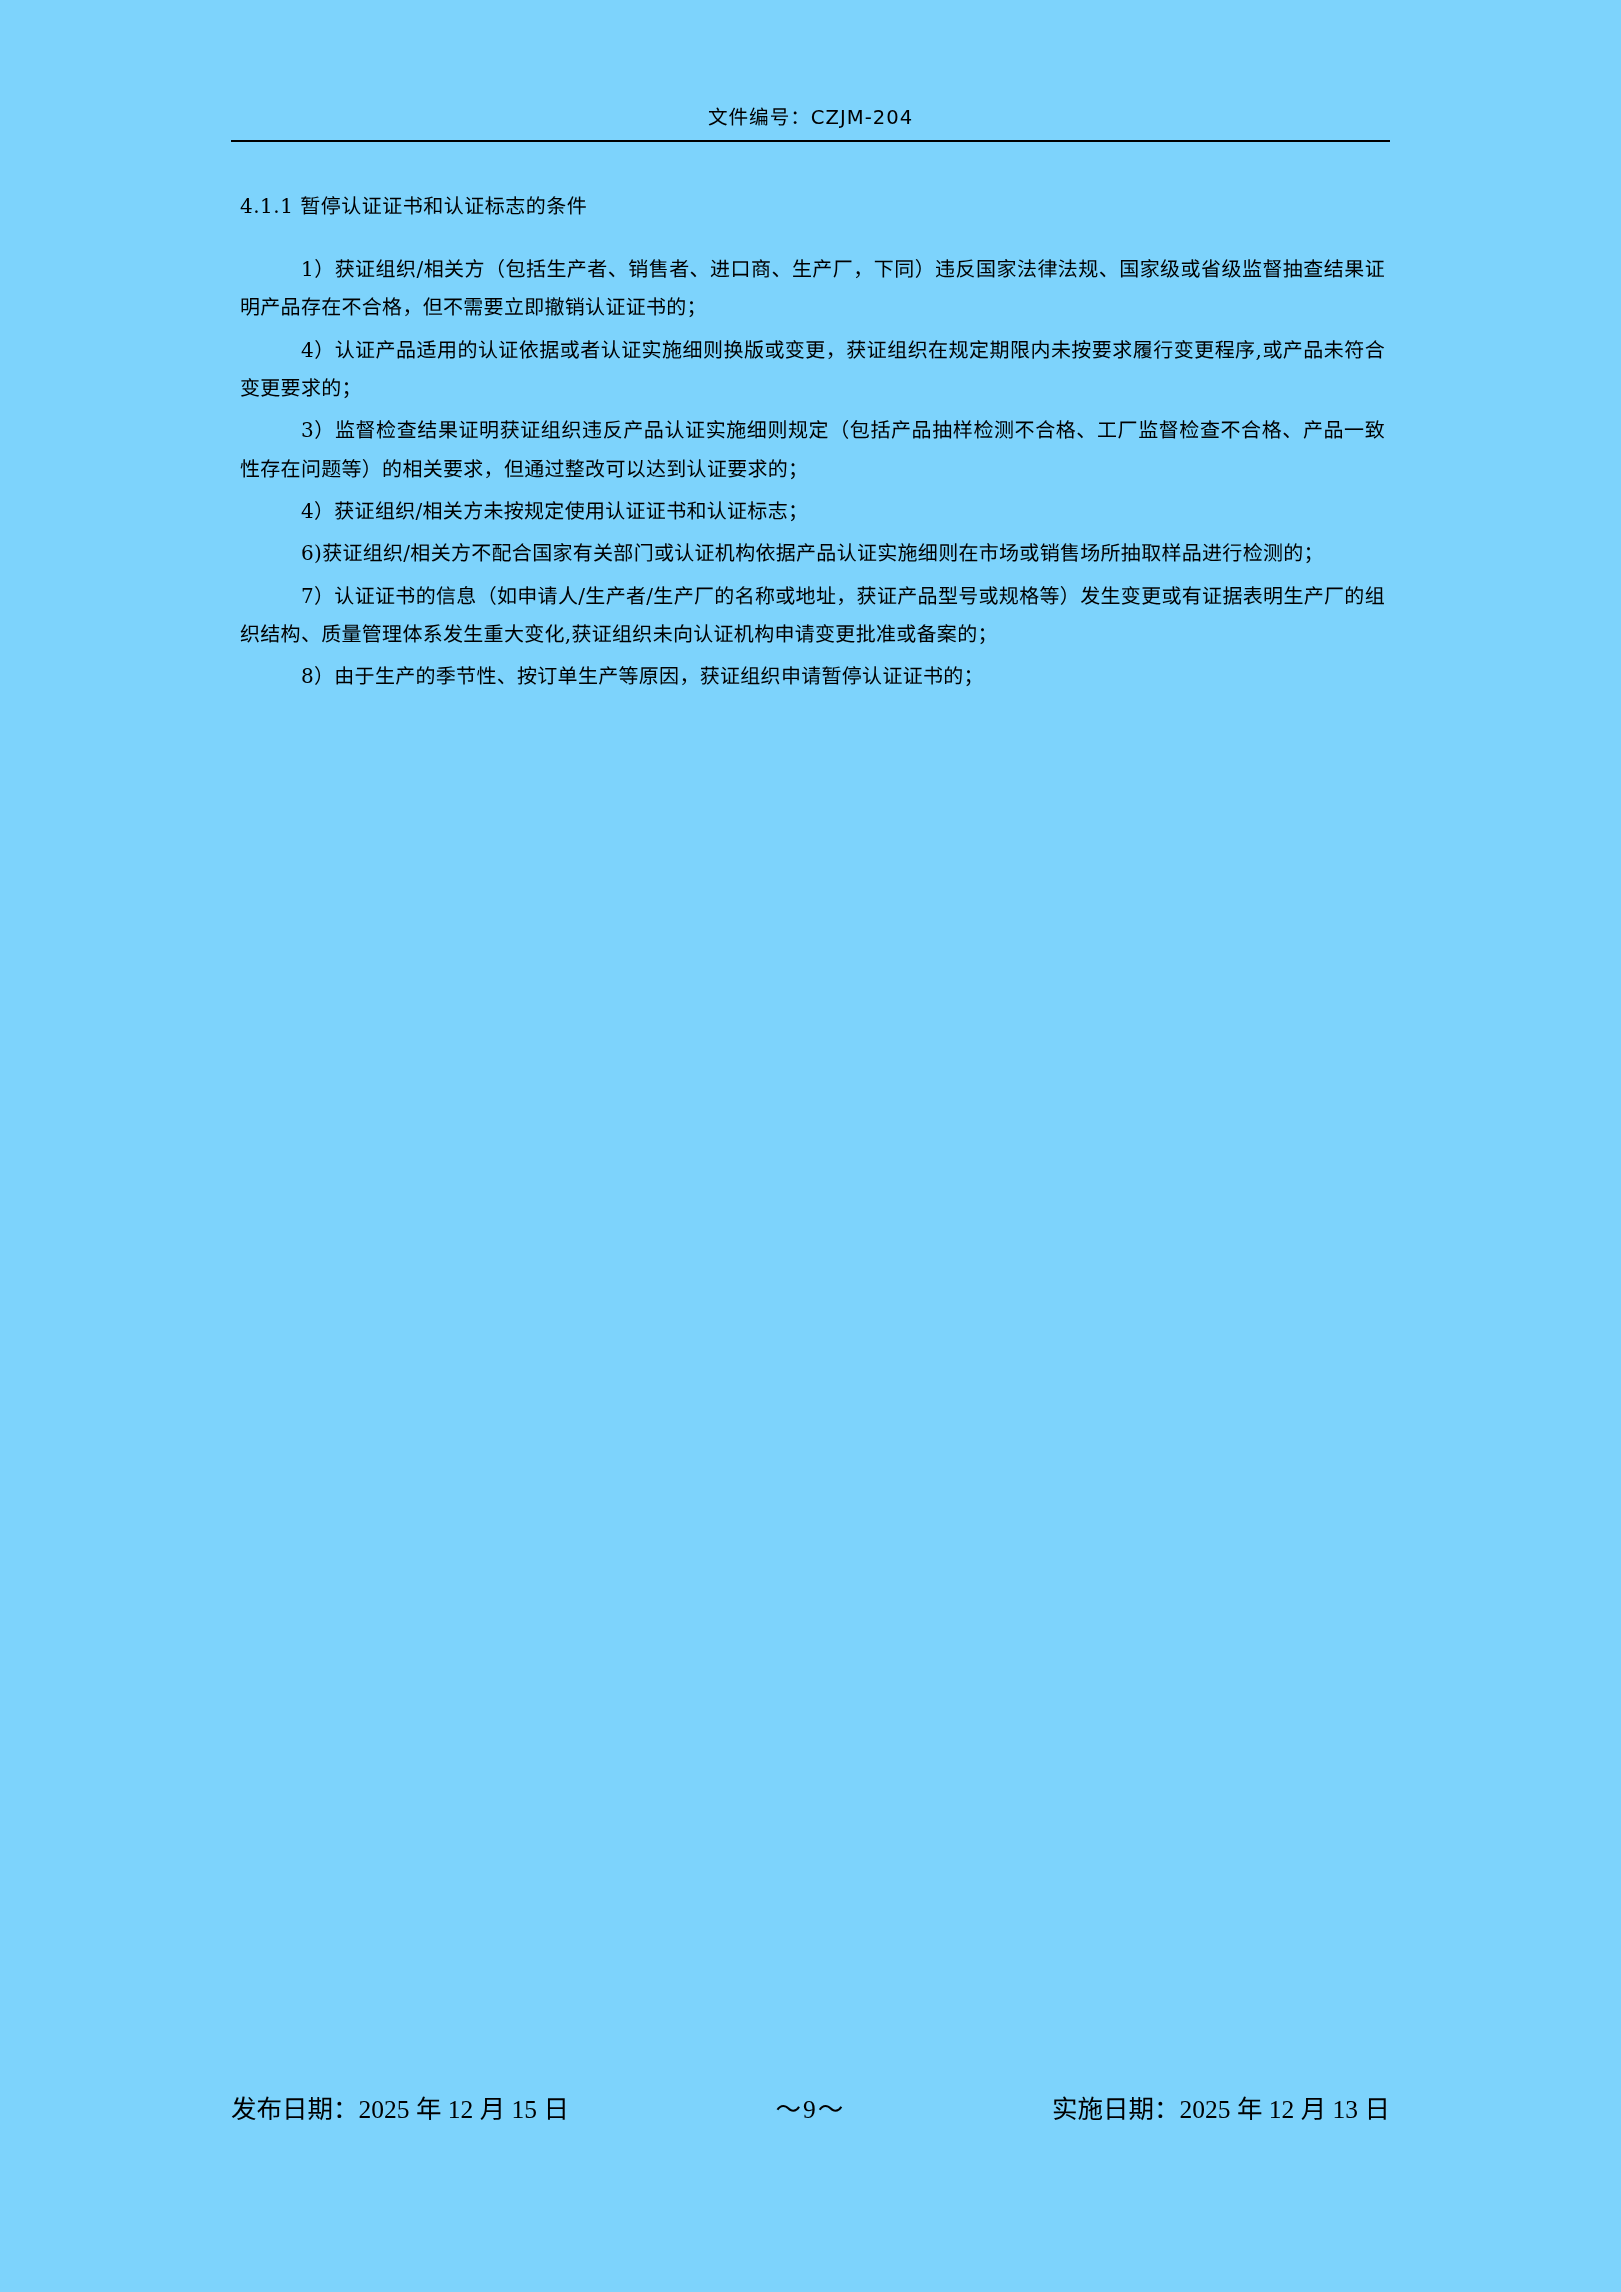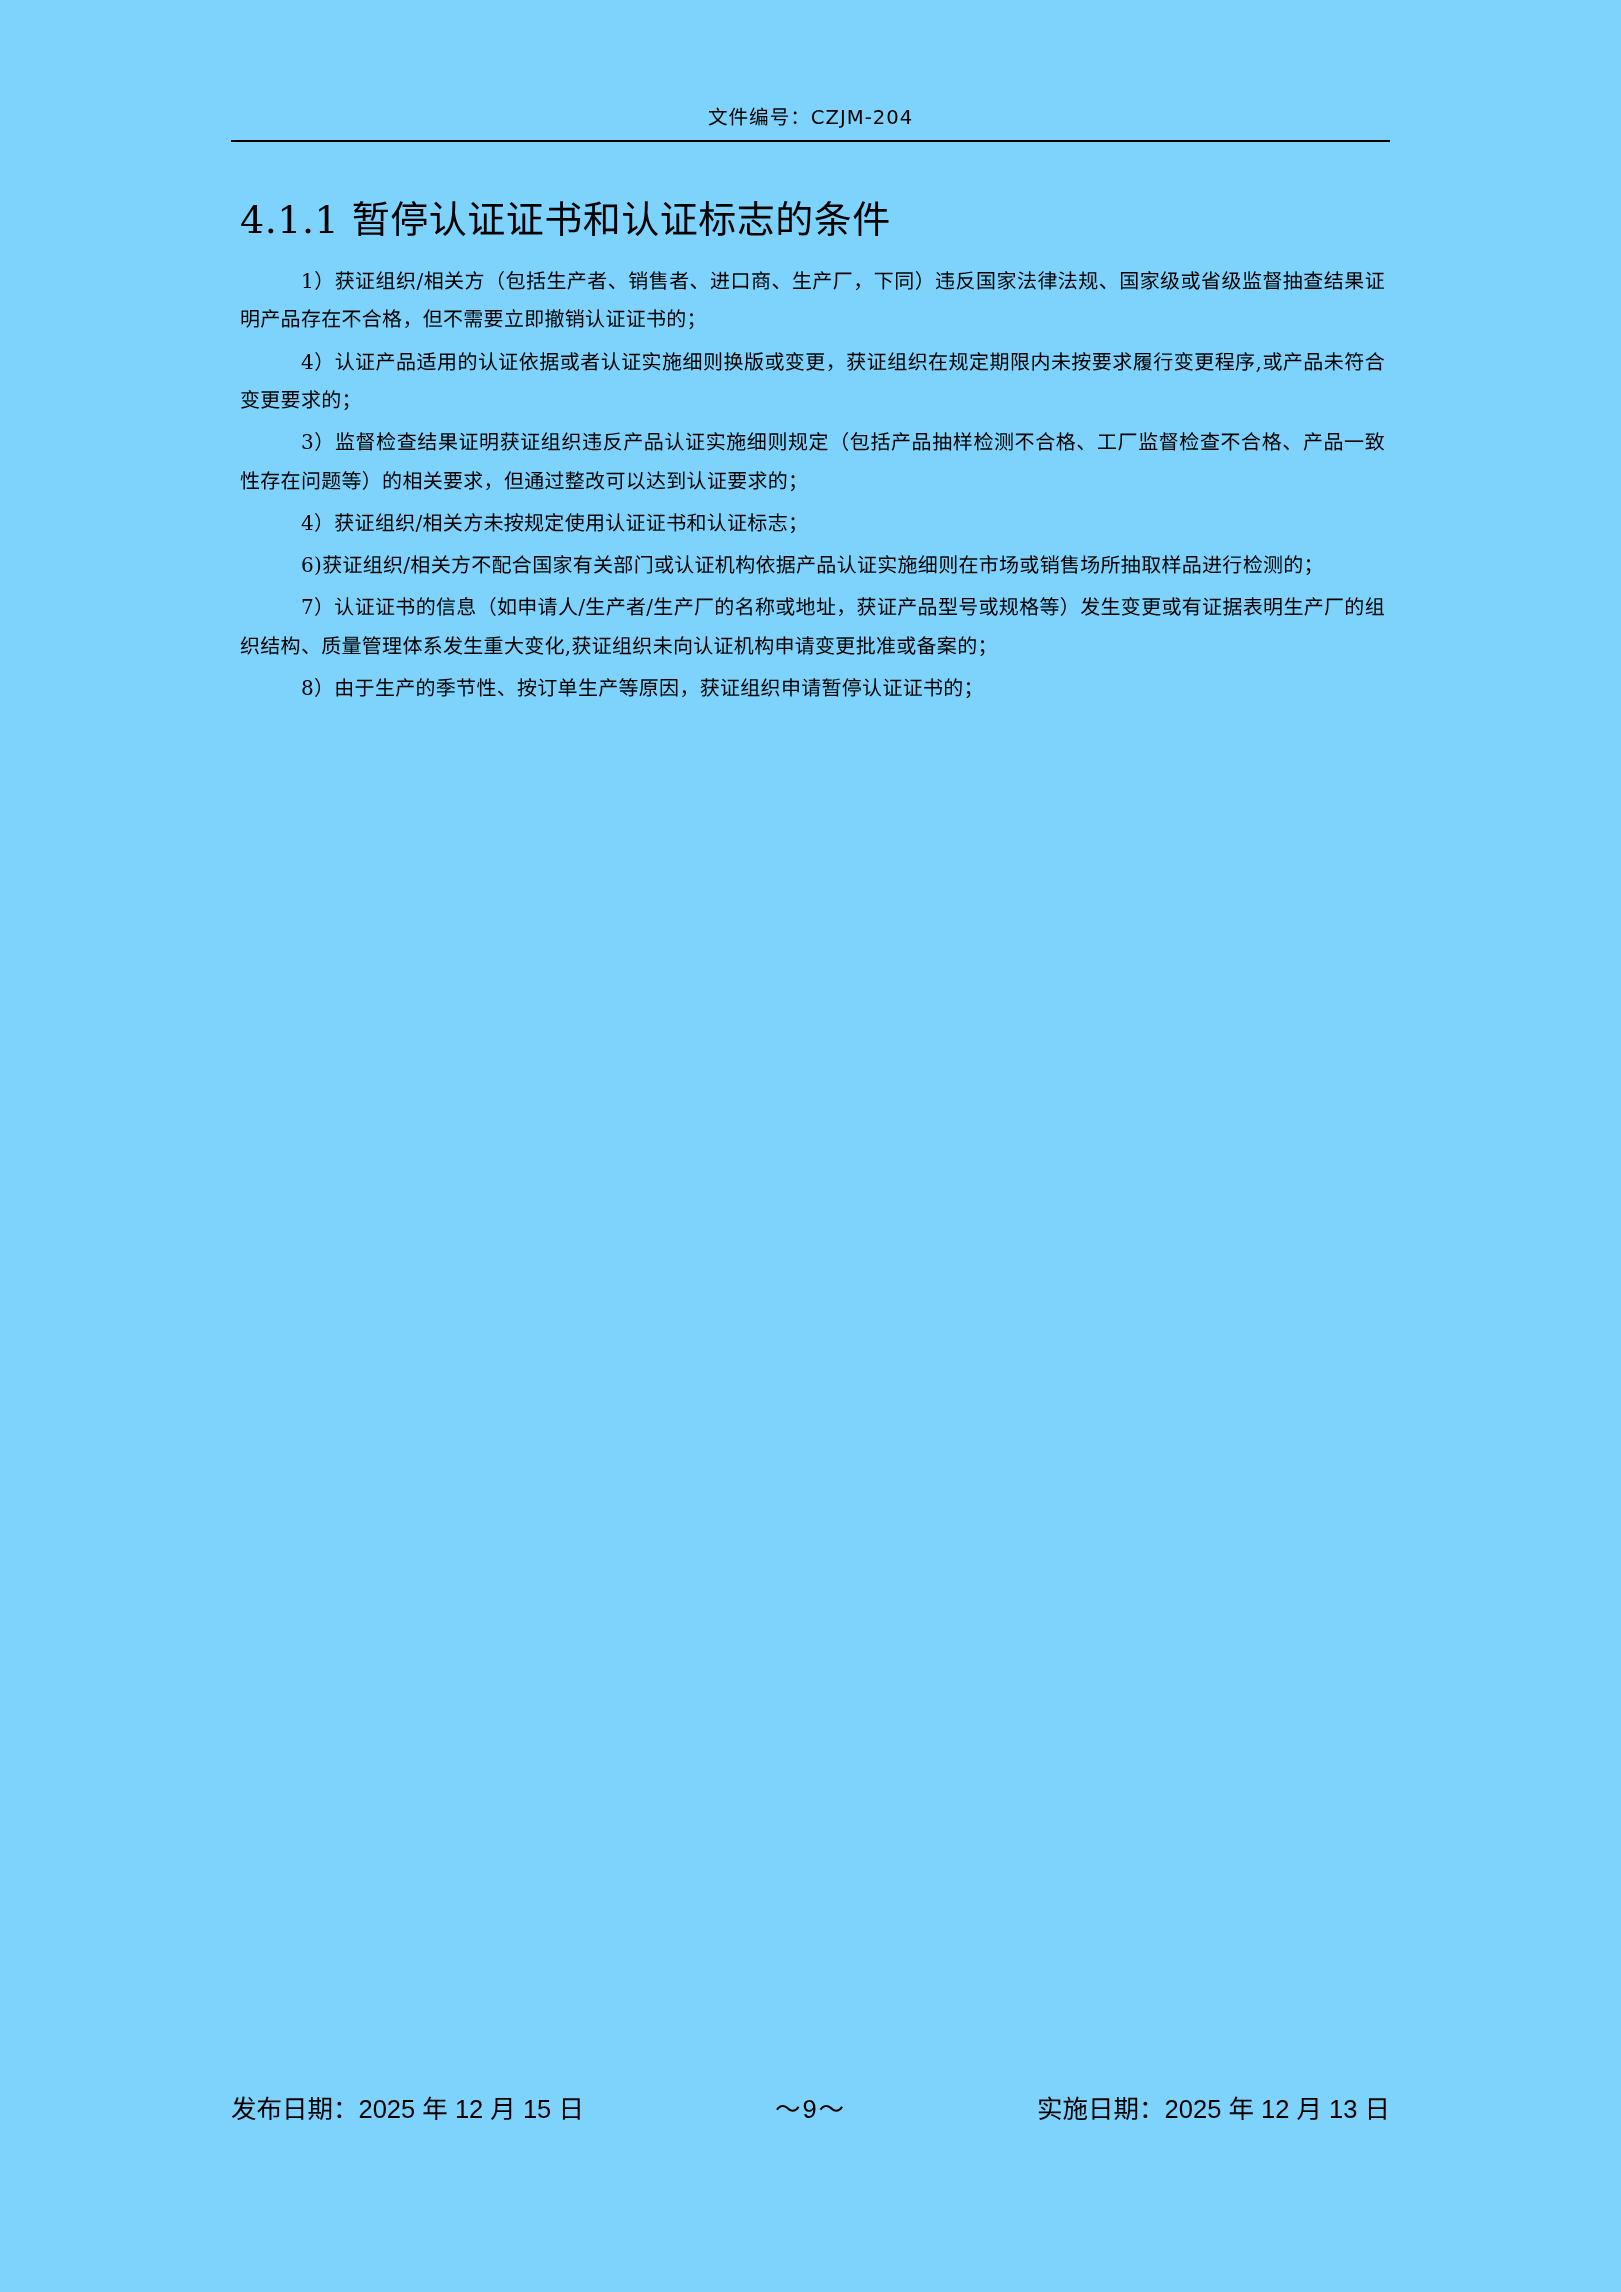--- a/index.html
+++ b/index.html
@@ -44,24 +44,24 @@
   }
 
   
   .content {
     position: absolute;
     left: 240px;
     top: 191px;
     width: 1145px;
   }
   .heading {
-    font-size: 38px;
+    font-size: 20px;
     line-height: 1.55;
     letter-spacing: 0.5px;
-    margin: 0 0 12px 0;
+    margin: 0 0 28px 0;
     font-family: "DejaVu Serif", "Liberation Serif", serif;
   }
   p.para {
     font-size: 20px;
     line-height: 1.92;
     letter-spacing: 0.3px;
     margin: 0 0 3.9px 0;
     text-indent: 61px;
     text-align: justify;
     text-justify: inter-ideograph;
@@ -71,21 +71,21 @@
   
   .footer {
     position: absolute;
     left: 231px;
     top: 2088px;
     width: 1159px;
     display: flex;
     justify-content: space-between;
     align-items: baseline;
     font-size: 25.5px;
-    font-family: Liberation Sans, sans-serif;
+    font-family: Liberation Serif, serif;
     gap: 8px;
   }
   .footer-center {
     font-size: 25.5px;
     letter-spacing: 2px;
   }
   .footer-left, .footer-right {
     white-space: nowrap;
   }
 </style>

